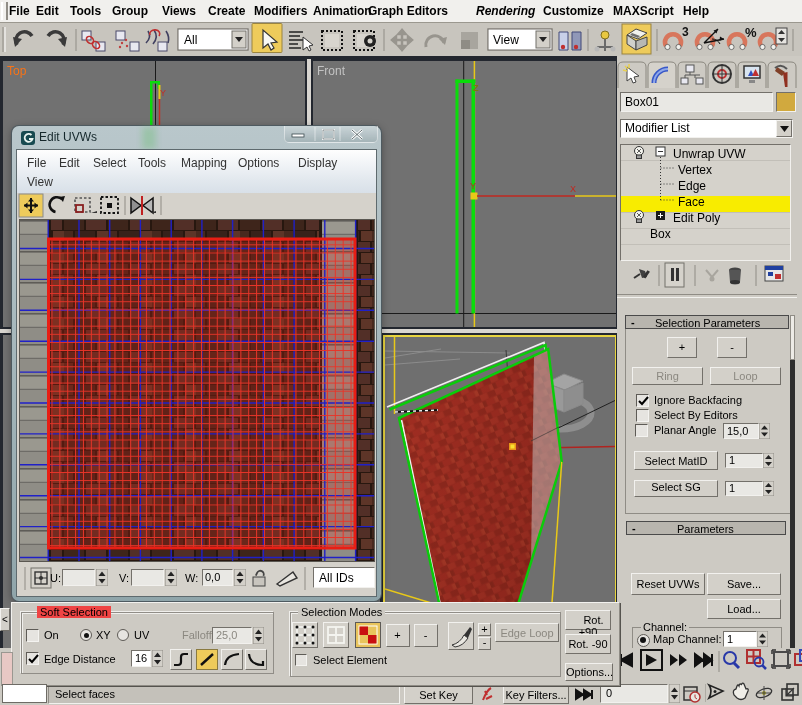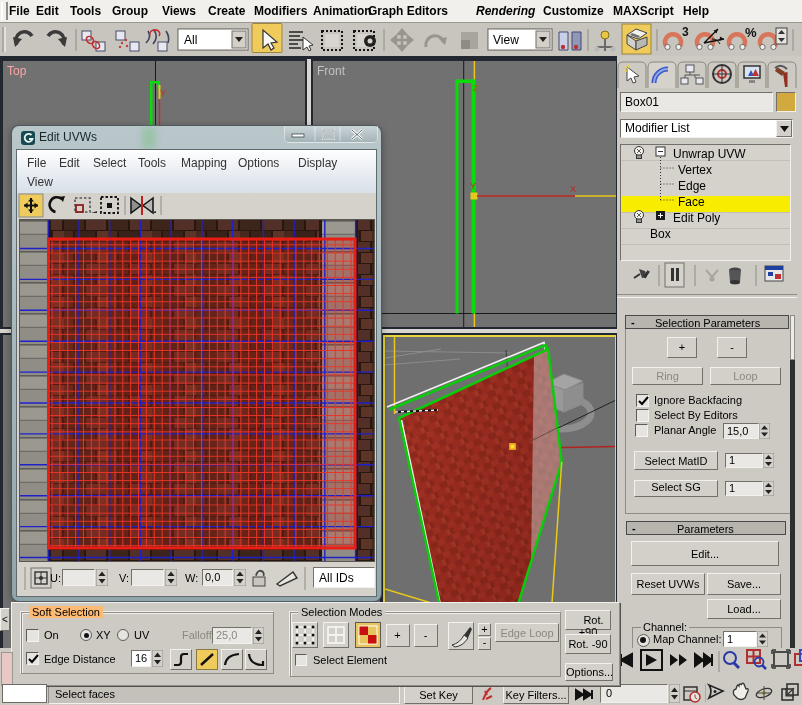--- a/index.html
+++ b/index.html
@@ -157,21 +157,21 @@
   <text x="85" y="14" font-size="13" font-weight="bold" fill="#111">%</text>
   <rect x="116" y="5" width="11" height="16" fill="#E6E4E0" stroke="#444"></rect>
   <path d="M 118 11 l 7 0 l -3.5 -4 z M 118 15 l 7 0 l -3.5 4 z" fill="#333"></path>
   <line x1="133" y1="6" x2="133" y2="28" stroke="#908d86"></line>
 </svg>
 </div>
 
 <div class="abs" style="left:0;top:56px;width:617px;height:630px;background:#23272F;">
 
   <div class="abs" style="left:3px;top:5px;width:302px;height:266px;background:#717171;"></div>
-  <span class="lbl" style="left:7px;top:8px;color:#fca5a5;font-size:12px;">Top</span>
+  <span class="lbl" style="left:7px;top:8px;color:#f97316;font-size:12px;">Top</span>
 
   <div class="abs" style="left:306.5px;top:3px;width:4px;height:625px;background:#D8D5D0;"></div>
 
   <div class="abs" style="left:313px;top:5px;width:303px;height:266px;background:#717171;"></div>
   <span class="lbl" style="left:317px;top:8px;color:#C2C2C2;font-size:12px;">Front</span>
 
   <svg class="abs" style="left:3px;top:5px;" width="302" height="266" xmlns="http://www.w3.org/2000/svg">
     <line x1="152.5" y1="0" x2="152.5" y2="266" stroke="#1a1a1a"></line>
     <rect x="147" y="20" width="2.5" height="246" fill="#0ADC0A"></rect>
     <rect x="147" y="20" width="10" height="2.5" fill="#0ADC0A"></rect>
@@ -414,21 +414,20 @@
   <span class="lbl" style="left:112px;top:426px;">1</span>
   <svg class="abs" style="left:146px;top:425px;" width="11" height="15">
         <rect width="11" height="15" fill="#D3D0C9" stroke="#8f8c85"></rect>
         <path d="M 2 6 l 7 0 l -3.5 -4 z" fill="#222"></path>
         <path d="M 2 9 l 7 0 l -3.5 4 z" fill="#222"></path>
       </svg>
 
   <div class="abs" style="left:9px;top:465px;width:160px;height:14px;background:#B8B5AE;border:1px solid #4a4a4a;box-sizing:border-box;"></div>
   <span class="lbl" style="left:15px;top:466px;font-weight:bold;">-</span>
   <span class="lbl" style="left:60px;top:467px;">Parameters</span>
-  <div class="btn" style="left:14px;top:485px;width:148px;height:25px;"><span style="position:relative;top:6px;">Edit...</span></div>
   <div class="btn" style="left:14px;top:517px;width:74px;height:22px;"><span style="position:relative;top:4px;">Reset UVWs</span></div>
   <div class="btn" style="left:90px;top:517px;width:74px;height:22px;"><span style="position:relative;top:4px;">Save...</span></div>
   <div class="btn" style="left:90px;top:543px;width:74px;height:20px;"><span style="position:relative;top:3px;">Load...</span></div>
   <div class="abs" style="left:15px;top:571px;width:148px;height:21px;border:1px solid #8f8c85;border-bottom:none;"></div>
   <span class="lbl" style="left:24px;top:565px;background:#CDCAC3;padding:0 2px;">Channel:</span>
   <div class="abs" style="left:20px;top:578px;width:11px;height:11px;border-radius:50%;background:#E6E4E0;border:1px solid #5E5B56;"></div>
   <div class="abs" style="left:23px;top:581px;width:6px;height:6px;border-radius:50%;background:#111;"></div>
   <span class="lbl" style="left:36px;top:577px;text-align:right;">Map Channel:</span>
   <div class="sunk" style="left:106px;top:575px;width:34px;height:16px;background:#fff;"></div>
   <span class="lbl" style="left:110px;top:577px;">1</span>
@@ -684,21 +683,21 @@
             <path d="M 2.5 10 l 7 0 l -3.5 4.5 z" fill="#222"></path>
           </svg>
       <div class="sunk" style="left:296px;top:5px;width:62px;height:21px;background:#fff;"></div>
       <span class="lbl" style="left:302px;top:9px;font-size:12px;">All IDs</span>
     </div>
   </div>
 </div>
 
 <div class="abs" style="left:11px;top:602px;width:609px;height:84px;background:#CDCAC3;border:1px solid #8f8c85;border-top-color:#F2F1EE;border-left-color:#F2F1EE;box-sizing:border-box;box-shadow:1px 1px 0 #55534E;">
   <div class="grp" style="left:9px;top:9px;width:253px;height:62px;"></div>
-  <span class="lbl" style="left:17px;top:3px;background:#fdba74;padding:0 3px;">Soft Selection</span>
+  <span class="lbl" style="left:25px;top:3px;background:#ef4444;padding:0 3px;">Soft Selection</span>
   <div class="cb" style="left:14px;top:26px;"></div>
   <span class="lbl" style="left:32px;top:26px;">On</span>
   <div class="abs" style="left:68px;top:26px;width:12px;height:12px;border-radius:50%;background:#E6E4E0;border:1px solid #5E5B56;box-sizing:border-box;"></div>
   <div class="abs" style="left:71.5px;top:29.5px;width:5px;height:5px;border-radius:50%;background:#111;"></div>
   <span class="lbl" style="left:84px;top:26px;">XY</span>
   <div class="abs" style="left:105px;top:26px;width:12px;height:12px;border-radius:50%;background:#E6E4E0;border:1px solid #5E5B56;box-sizing:border-box;"></div>
   <span class="lbl" style="left:122px;top:26px;">UV</span>
   <span class="lbl dis" style="left:170px;top:26px;">Falloff:</span>
   <div class="sunk" style="left:200px;top:24px;width:40px;height:17px;"></div>
   <span class="lbl dis" style="left:204px;top:26px;">25,0</span>

